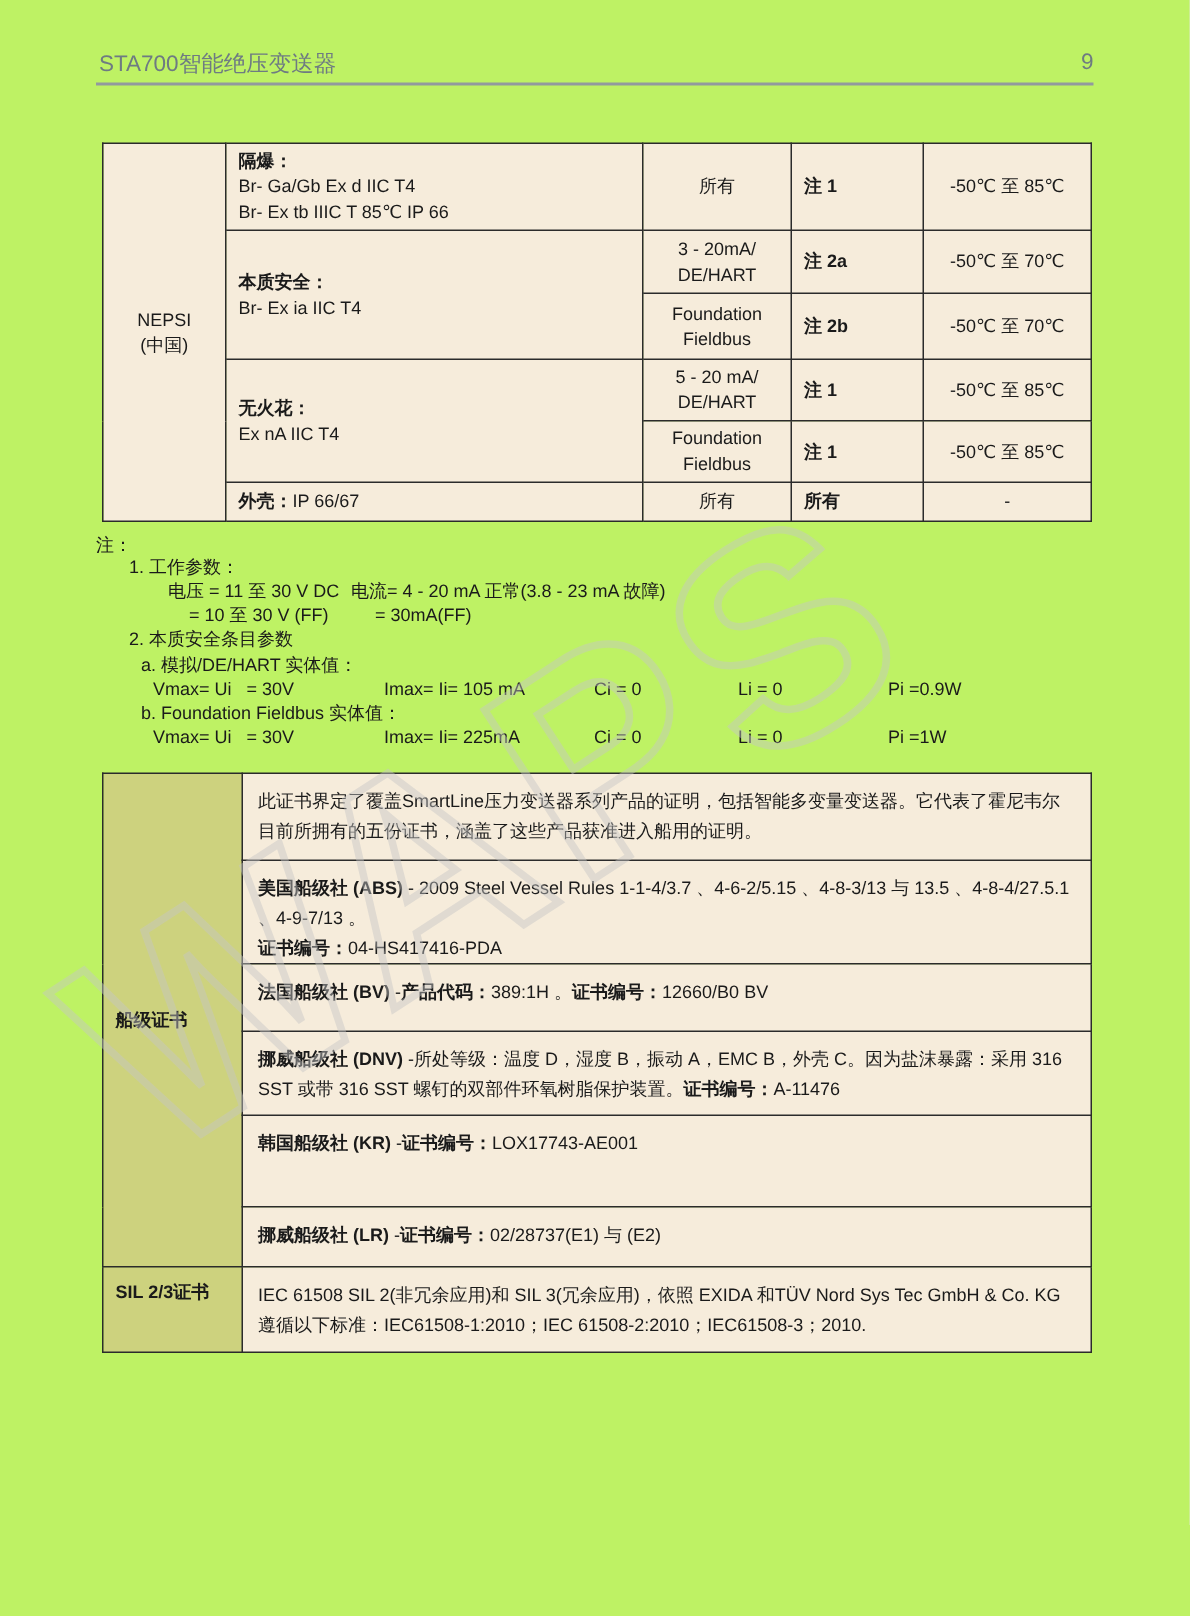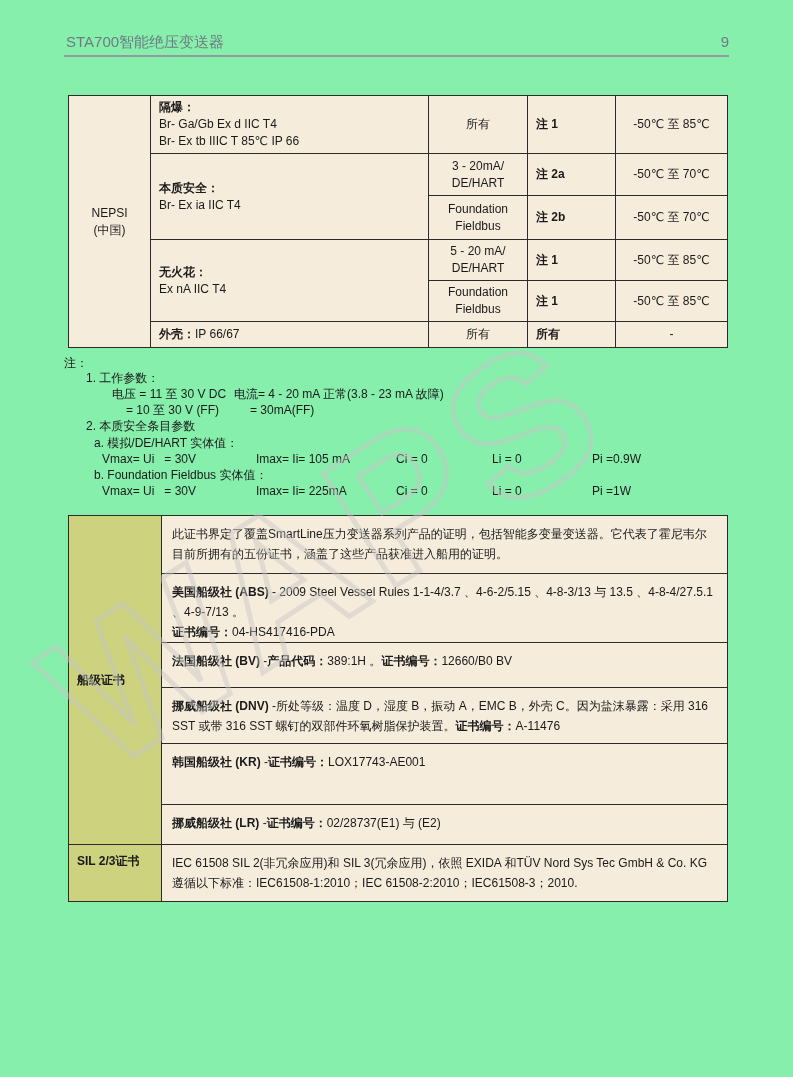--- a/index.html
+++ b/index.html
@@ -4,21 +4,21 @@
 <style>
   :root{
     --cell_bg:#f6ecdb;
     --accent_bg:#cdd27e;
     --border:#2b2b2b;
     --header_text:#6e7b82;
     --watermark:#c6c6c6;
   }
   *{box-sizing:border-box;}
   body{margin:0;background:#e8e8e8;font-family:"Liberation Sans","DejaVu Sans",sans-serif;}
-  .page{position:relative;width:793px;height:1077px;background:#86efac;margin:0 auto;overflow:hidden;color:#1a1a1a;}
+  .page{position:relative;width:793px;height:1077px;background:#bef264;margin:0 auto;overflow:hidden;color:#1a1a1a;}
 
   
   .hdr-title{position:absolute;left:66px;top:33px;font-size:15px;color:var(--header_text);}
   .hdr-num{position:absolute;left:64px;top:33px;width:665px;text-align:right;font-size:15px;color:var(--header_text);}
   .hdr-rule{position:absolute;left:64px;top:55px;width:665px;height:2px;background:#929a9e;}
 
   
   table{border-collapse:collapse;table-layout:fixed;}
   td{border:1px solid var(--border);background:var(--cell_bg);font-size:12px;color:#1a1a1a;}
   .t1{position:absolute;left:68px;top:95px;width:659px;}

